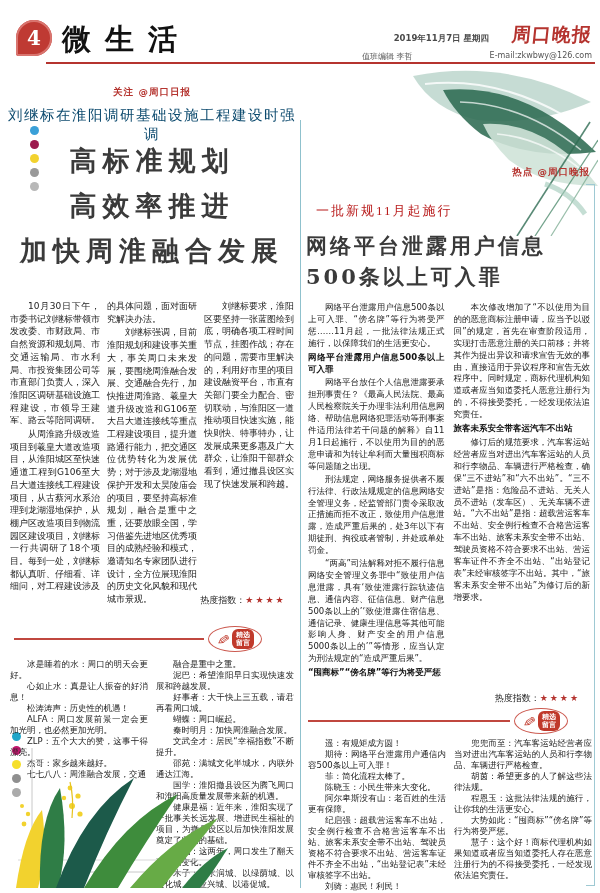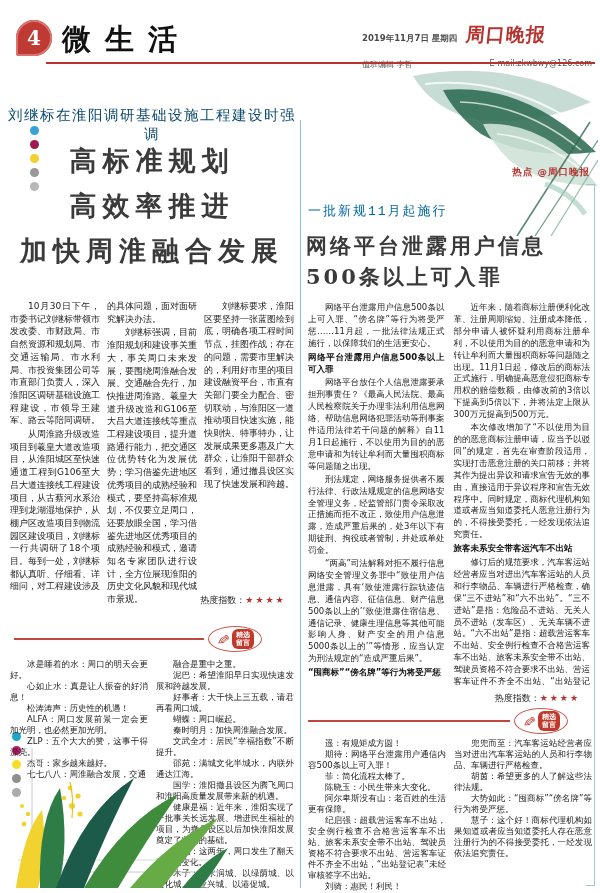--- a/index.html
+++ b/index.html
@@ -7,25 +7,25 @@
         font-family:"DejaVu Sans","Liberation Sans",sans-serif;color:#2e2e2e;}
   
   .hdr{position:absolute;left:0;top:14px;width:100%;height:50px;}
   .pagenum{position:absolute;left:16px;top:6px;width:36px;height:36px;background:#bf3a33;
            border-radius:50% 50% 50% 6%;box-shadow:inset 0 0 0 2px #d9756f;
            display:flex;align-items:center;justify-content:center;}
   .pagenum span{color:#fff;font-size:20px;font-weight:bold;font-family:"DejaVu Serif","Liberation Serif",serif;}
   .sect-title{position:absolute;left:62px;top:6px;font-size:29px;font-weight:bold;
               font-family:"DejaVu Serif","Liberation Serif",serif;color:#111;letter-spacing:14px;}
   .hdr-right{position:absolute;right:8px;top:8px;width:230px;}
-  .hdr-row1{display:flex;justify-content:flex-start;align-items:baseline;gap:9px;}
+  .hdr-row1{display:flex;justify-content:flex-end;align-items:baseline;gap:23px;}
   .date{font-size:8.5px;color:#4a4a4a;font-weight:bold;}
   .logo{font-size:19px;color:#b5342f;font-weight:bold;font-family:"DejaVu Serif","Liberation Serif",serif;
         transform:skewX(-6deg);letter-spacing:1px;}
-  .hdr-row2{display:flex;justify-content:space-between;margin-top:11px;}
+  .hdr-row2{display:flex;justify-content:space-between;margin-top:3px;}
   .editor,.email{font-size:8px;color:#555;}
   .red-rule{position:absolute;left:46px;right:5px;top:62px;height:2px;background:#b5342f;}
   
   .dots{position:absolute;display:flex;flex-direction:column;gap:5px;}
   .dots-top{left:30px;top:126px;}
   .dots-bottom{left:12px;top:732px;}
   .dot{width:9px;height:9px;border-radius:50%;}
   
   .div-v{position:absolute;left:300px;top:120px;height:768px;width:1px;background:#8fc1cd;}
   .div-r{position:absolute;left:594px;top:184px;height:702px;width:1px;background:#9ec9d3;}
@@ -60,22 +60,22 @@
   .badge-pill{background:#c0392b;color:#fff;font-size:7px;line-height:8px;font-weight:bold;
               padding:2px 4px;border-radius:6px;white-space:pre-line;}
   
   .ccols{position:absolute;left:2px;right:2px;bottom:0;display:flex;gap:8px;overflow:hidden;}
   .ccols-l{top:560px;margin-top:13px;}
   .ccols-r{top:578px;justify-content:space-between;}
   .ccol{flex:1;font-size:8.5px;line-height:11px;text-align:justify;color:#222;overflow:hidden;}
   .cmt{text-indent:2em;margin:0;}
   .right-art{position:absolute;left:306px;top:160px;width:288px;height:733px;}
   .right-art .kicker{position:absolute;top:6px;right:4px;text-align:right;width:100%;}
-  .subtitle-r{position:absolute;top:42px;left:2px;font-size:13px;color:#0369a1;letter-spacing:2px;
-              font-family:Liberation Mono, monospace;}
+  .subtitle-r{position:absolute;top:42px;left:10px;font-size:13px;color:#b91c1c;letter-spacing:2px;
+              font-family:Liberation Serif, serif;}
   .headline-r{position:absolute;top:70px;width:100%;}
   .headline-r .hl{font-size:21px;font-weight:900;color:#3a3a3a;letter-spacing:3px;line-height:31px;
                   font-family:"DejaVu Serif","Liberation Serif",serif;}
   .body-r{position:absolute;top:142px;left:2px;right:4px;height:386px;overflow:hidden;
           column-count:2;column-gap:9px;column-fill:auto;
           font-size:8.5px;line-height:11.9px;text-align:justify;color:#222;}
   
   .art-tr{position:absolute;left:385px;top:64px;width:213px;height:172px;}
   .art-bl{position:absolute;left:12px;top:748px;width:218px;height:140px;}
 </style>
@@ -129,30 +129,31 @@
       <span class="dot" style="background: rgb(143, 143, 143);"></span>
       <span class="dot" style="background: rgb(171, 171, 171);"></span>
     </div>
 
   <div class="div-v"></div>
   <div class="div-r"></div>
   <div class="div-r-tick"></div>
   <div class="div-b-tick"></div>
 
   <section class="left-art">
+    <div class="kicker">关注 @周口日报</div>
     <div class="subtitle-l">刘继标在淮阳调研基础设施工程建设时强调</div>
     <div class="headline-l">
         <div class="hl">高标准规划</div>
         <div class="hl">高效率推进</div>
         <div class="hl">加快周淮融合发展</div>
       </div>
     <div class="body-l">
         <div class="bp">10月30日下午，市委书记刘继标带领市发改委、市财政局、市自然资源和规划局、市交通运输局、市水利局、市投资集团公司等市直部门负责人，深入淮阳区调研基础设施工程建设，市领导王建军、路云等陪同调研。</div>
         <div class="bp">从周淮路升级改造项目到羲皇大道改造项目，从淮阳城区至快速通道工程到G106至大吕大道连接线工程建设项目，从古蔡河水系治理到龙湖湿地保护，从棚户区改造项目到物流园区建设项目，刘继标一行共调研了18个项目。每到一处，刘继标都认真听、仔细看、详细问，对工程建设涉及的具体问题，面对面研究解决办法。</div>
-        <div class="bp">刘继标强调，目前淮阳规划和建设事关重大，事关周口未来发展，要围绕周淮融合发展、交通融合先行，加快推进周淮路、羲皇大道升级改造和G106至大吕大道连接线等重点工程建设项目，提升道路通行能力，把交通区位优势转化为发展优势；学习借鉴先进地区优秀项目的成熟经验和模式，要坚持高标准规划，不仅要立足周口，还要放眼全国，学习借鉴先进地区优秀项目的成熟经验和模式，邀请知名专家团队进行设计，全方位展现淮阳的历史文化风貌和现代城市景观。</div>
+        <div class="bp">刘继标强调，目前淮阳规划和建设事关重大，事关周口未来发展，要围绕周淮融合发展、交通融合先行，加快推进周淮路、羲皇大道升级改造和G106至大吕大道连接线等重点工程建设项目，提升道路通行能力，把交通区位优势转化为发展优势；对于涉及龙湖湿地保护开发和太昊陵庙会的项目，要坚持高标准规划，融合是重中之重，还要放眼全国，学习借鉴先进地区优秀项目的成熟经验和模式，邀请知名专家团队进行设计，全方位展现淮阳的历史文化风貌和现代城市景观。</div>
         <div class="bp">刘继标要求，淮阳区要坚持一张蓝图绘到底，明确各项工程时间节点，挂图作战；存在的问题，需要市里解决的，利用好市里的项目建设融资平台，市直有关部门要全力配合、密切联动，与淮阳区一道推动项目快速实施，能快则快、特事特办，让发展成果更多惠及广大群众，让淮阳干部群众看到，通过撤县设区实现了快速发展和跨越。</div>
       </div>
     <div class="rating rating-l">
       <span>热度指数：</span><span class="stars">★★★★</span>
     </div>
     <div class="cbar cbar-l">
       <div class="line"></div>
       <div class="badge-wrap">
         <span class="pencil">✎</span>
         <span class="badge-pill">精选
@@ -214,21 +215,20 @@
         <div class="hl">网络平台泄露用户信息</div>
         <div class="hl">500条以上可入罪</div>
       </div>
     <div class="body-r">
         <div class="bp">网络平台泄露用户信息500条以上可入罪、“傍名牌”等行为将受严惩……11月起，一批法律法规正式施行，以保障我们的生活更安心。</div>
         <div class="bh">网络平台泄露用户信息500条以上可入罪</div>
         <div class="bp">网络平台放任个人信息泄露要承担刑事责任？《最高人民法院、最高人民检察院关于办理非法利用信息网络、帮助信息网络犯罪活动等刑事案件适用法律若干问题的解释》自11月1日起施行，不以使用为目的的恶意申请和为转让牟利而大量囤积商标等问题随之出现。</div>
         <div class="bp">刑法规定，网络服务提供者不履行法律、行政法规规定的信息网络安全管理义务，经监管部门责令采取改正措施而拒不改正，致使用户信息泄露，造成严重后果的，处3年以下有期徒刑、拘役或者管制，并处或单处罚金。</div>
         <div class="bp">“两高”司法解释对拒不履行信息网络安全管理义务罪中“致使用户信息泄露，具有‘致使泄露行踪轨迹信息、通信内容、征信信息、财产信息500条以上的’‘致使泄露住宿信息、通信记录、健康生理信息等其他可能影响人身、财产安全的用户信息5000条以上的’”等情形，应当认定为刑法规定的“造成严重后果”。</div>
         <div class="bh">“囤商标”“傍名牌”等行为将受严惩</div>
-        <div class="bp">近年来，随着商标注册便利化改革、注册周期缩短、注册成本降低，部分申请人被怀疑利用商标注册牟利，不以使用为目的的恶意申请和为转让牟利而大量囤积商标等问题随之出现。11月1日起，修改后的商标法正式施行，明确提高恶意侵犯商标专用权的赔偿数额，由修改前的3倍以下提高到5倍以下，并将法定上限从300万元提高到500万元。</div>
         <div class="bp">本次修改增加了“不以使用为目的的恶意商标注册申请，应当予以驳回”的规定，首先在审查阶段适用，实现打击恶意注册的关口前移；并将其作为提出异议和请求宣告无效的事由，直接适用于异议程序和宣告无效程序中。同时规定，商标代理机构知道或者应当知道委托人恶意注册行为的，不得接受委托，一经发现依法追究责任。</div>
         <div class="bh">旅客未系安全带客运汽车不出站</div>
         <div class="bp">修订后的规范要求，汽车客运站经营者应当对进出汽车客运站的人员和行李物品、车辆进行严格检查，确保“三不进站”和“六不出站”。“三不进站”是指：危险品不进站、无关人员不进站（发车区）、无关车辆不进站。“六不出站”是指：超载营运客车不出站、安全例行检查不合格营运客车不出站、旅客未系安全带不出站、驾驶员资格不符合要求不出站、营运客车证件不齐全不出站、“出站登记表”未经审核签字不出站。其中，“旅客未系安全带不出站”为修订后的新增要求。</div>
       </div>
     <div class="rating rating-r">
       <span>热度指数：</span><span class="stars">★★★★</span>
     </div>
     <div class="cbar cbar-r">
       <div class="line"></div>
       <div class="badge-wrap">
@@ -243,19 +243,20 @@
           <div class="cmt">期待：网络平台泄露用户通信内容500条以上可入罪！</div>
           <div class="cmt">菲：简化流程太棒了。</div>
           <div class="cmt">陈晓玉：小民生带来大变化。</div>
           <div class="cmt">阿尔卑斯没有山：老百姓的生活更有保障。</div>
           <div class="cmt">纪启强：超载营运客车不出站，安全例行检查不合格营运客车不出站、旅客未系安全带不出站、驾驶员资格不符合要求不出站、营运客车证件不齐全不出站，“出站登记表”未经审核签字不出站。</div>
           <div class="cmt">刘骑：惠民！利民！</div>
         </div>
       <div class="ccol">
           <div class="cmt">兜兜而至：汽车客运站经营者应当对进出汽车客运站的人员和行李物品、车辆进行严格检查。</div>
           <div class="cmt">胡茵：希望更多的人了解这些法律法规。</div>
+          <div class="cmt">程恩玉：这批法律法规的施行，让你我的生活更安心。</div>
           <div class="cmt">大势如此：“囤商标”“傍名牌”等行为将受严惩。</div>
           <div class="cmt">慧子：这个好！商标代理机构如果知道或者应当知道委托人存在恶意注册行为的不得接受委托，一经发现依法追究责任。</div>
         </div>
     </div>
   </section>
 
 </div>
 
 </body></html>

